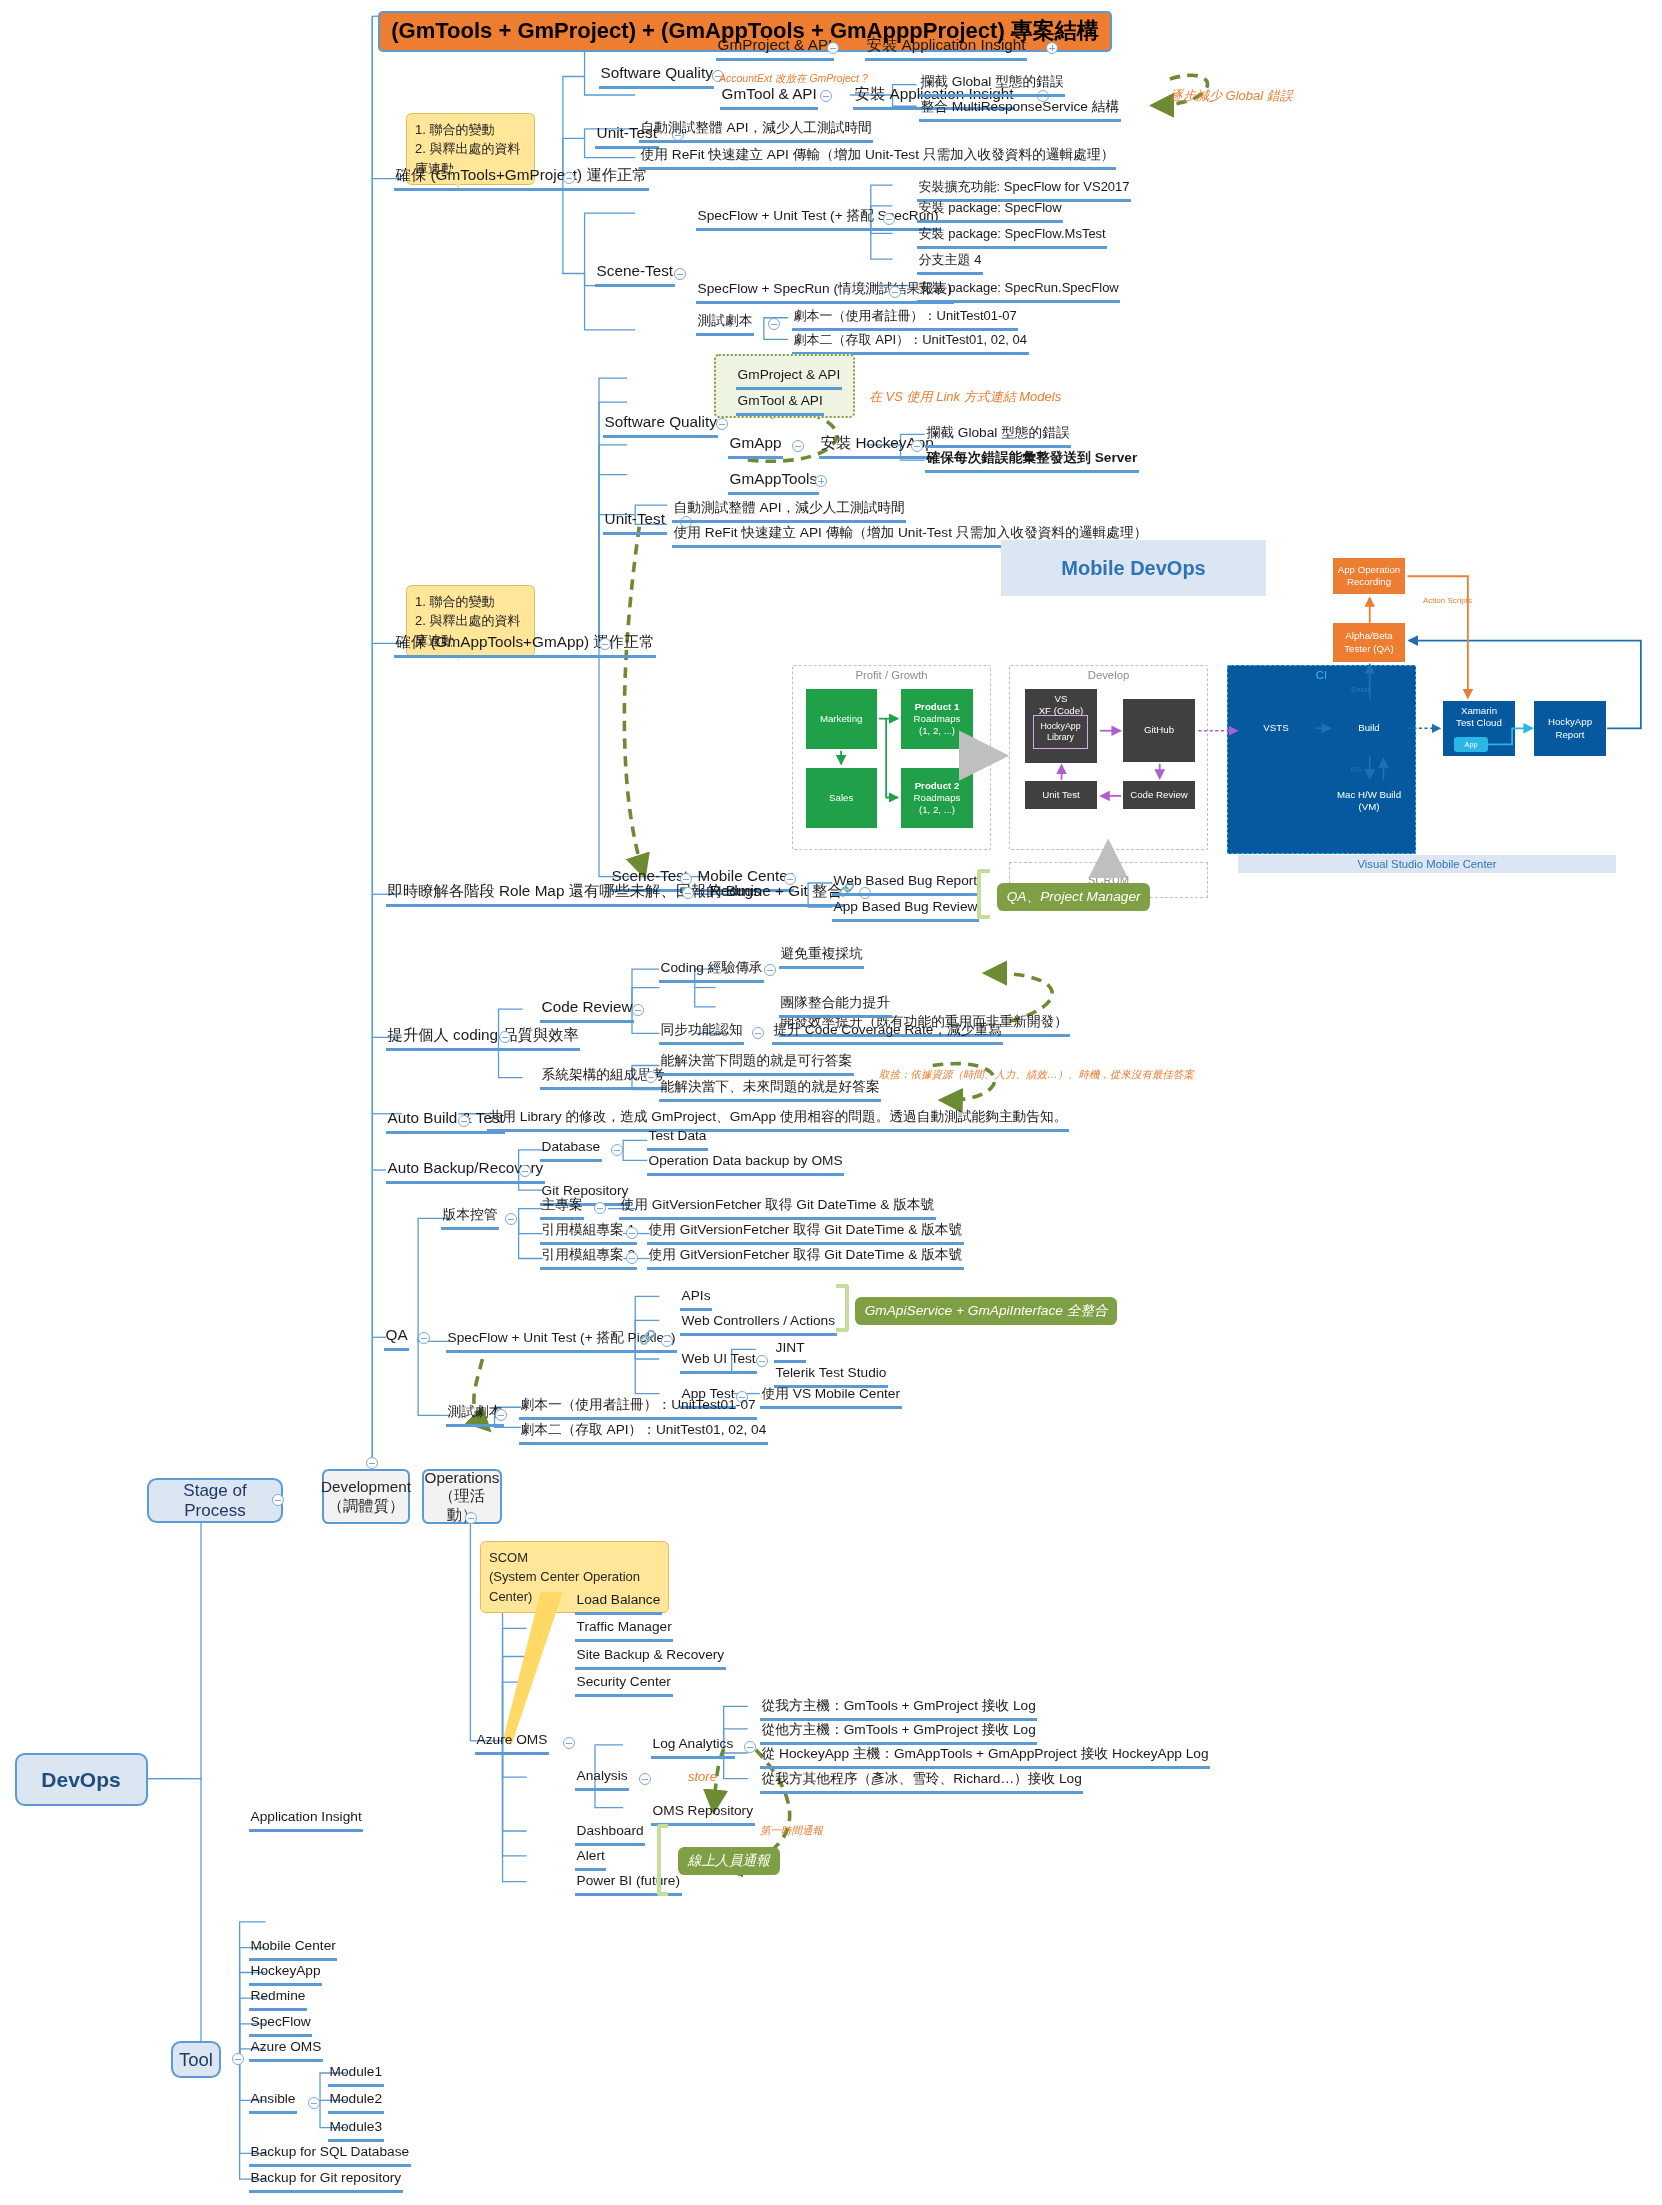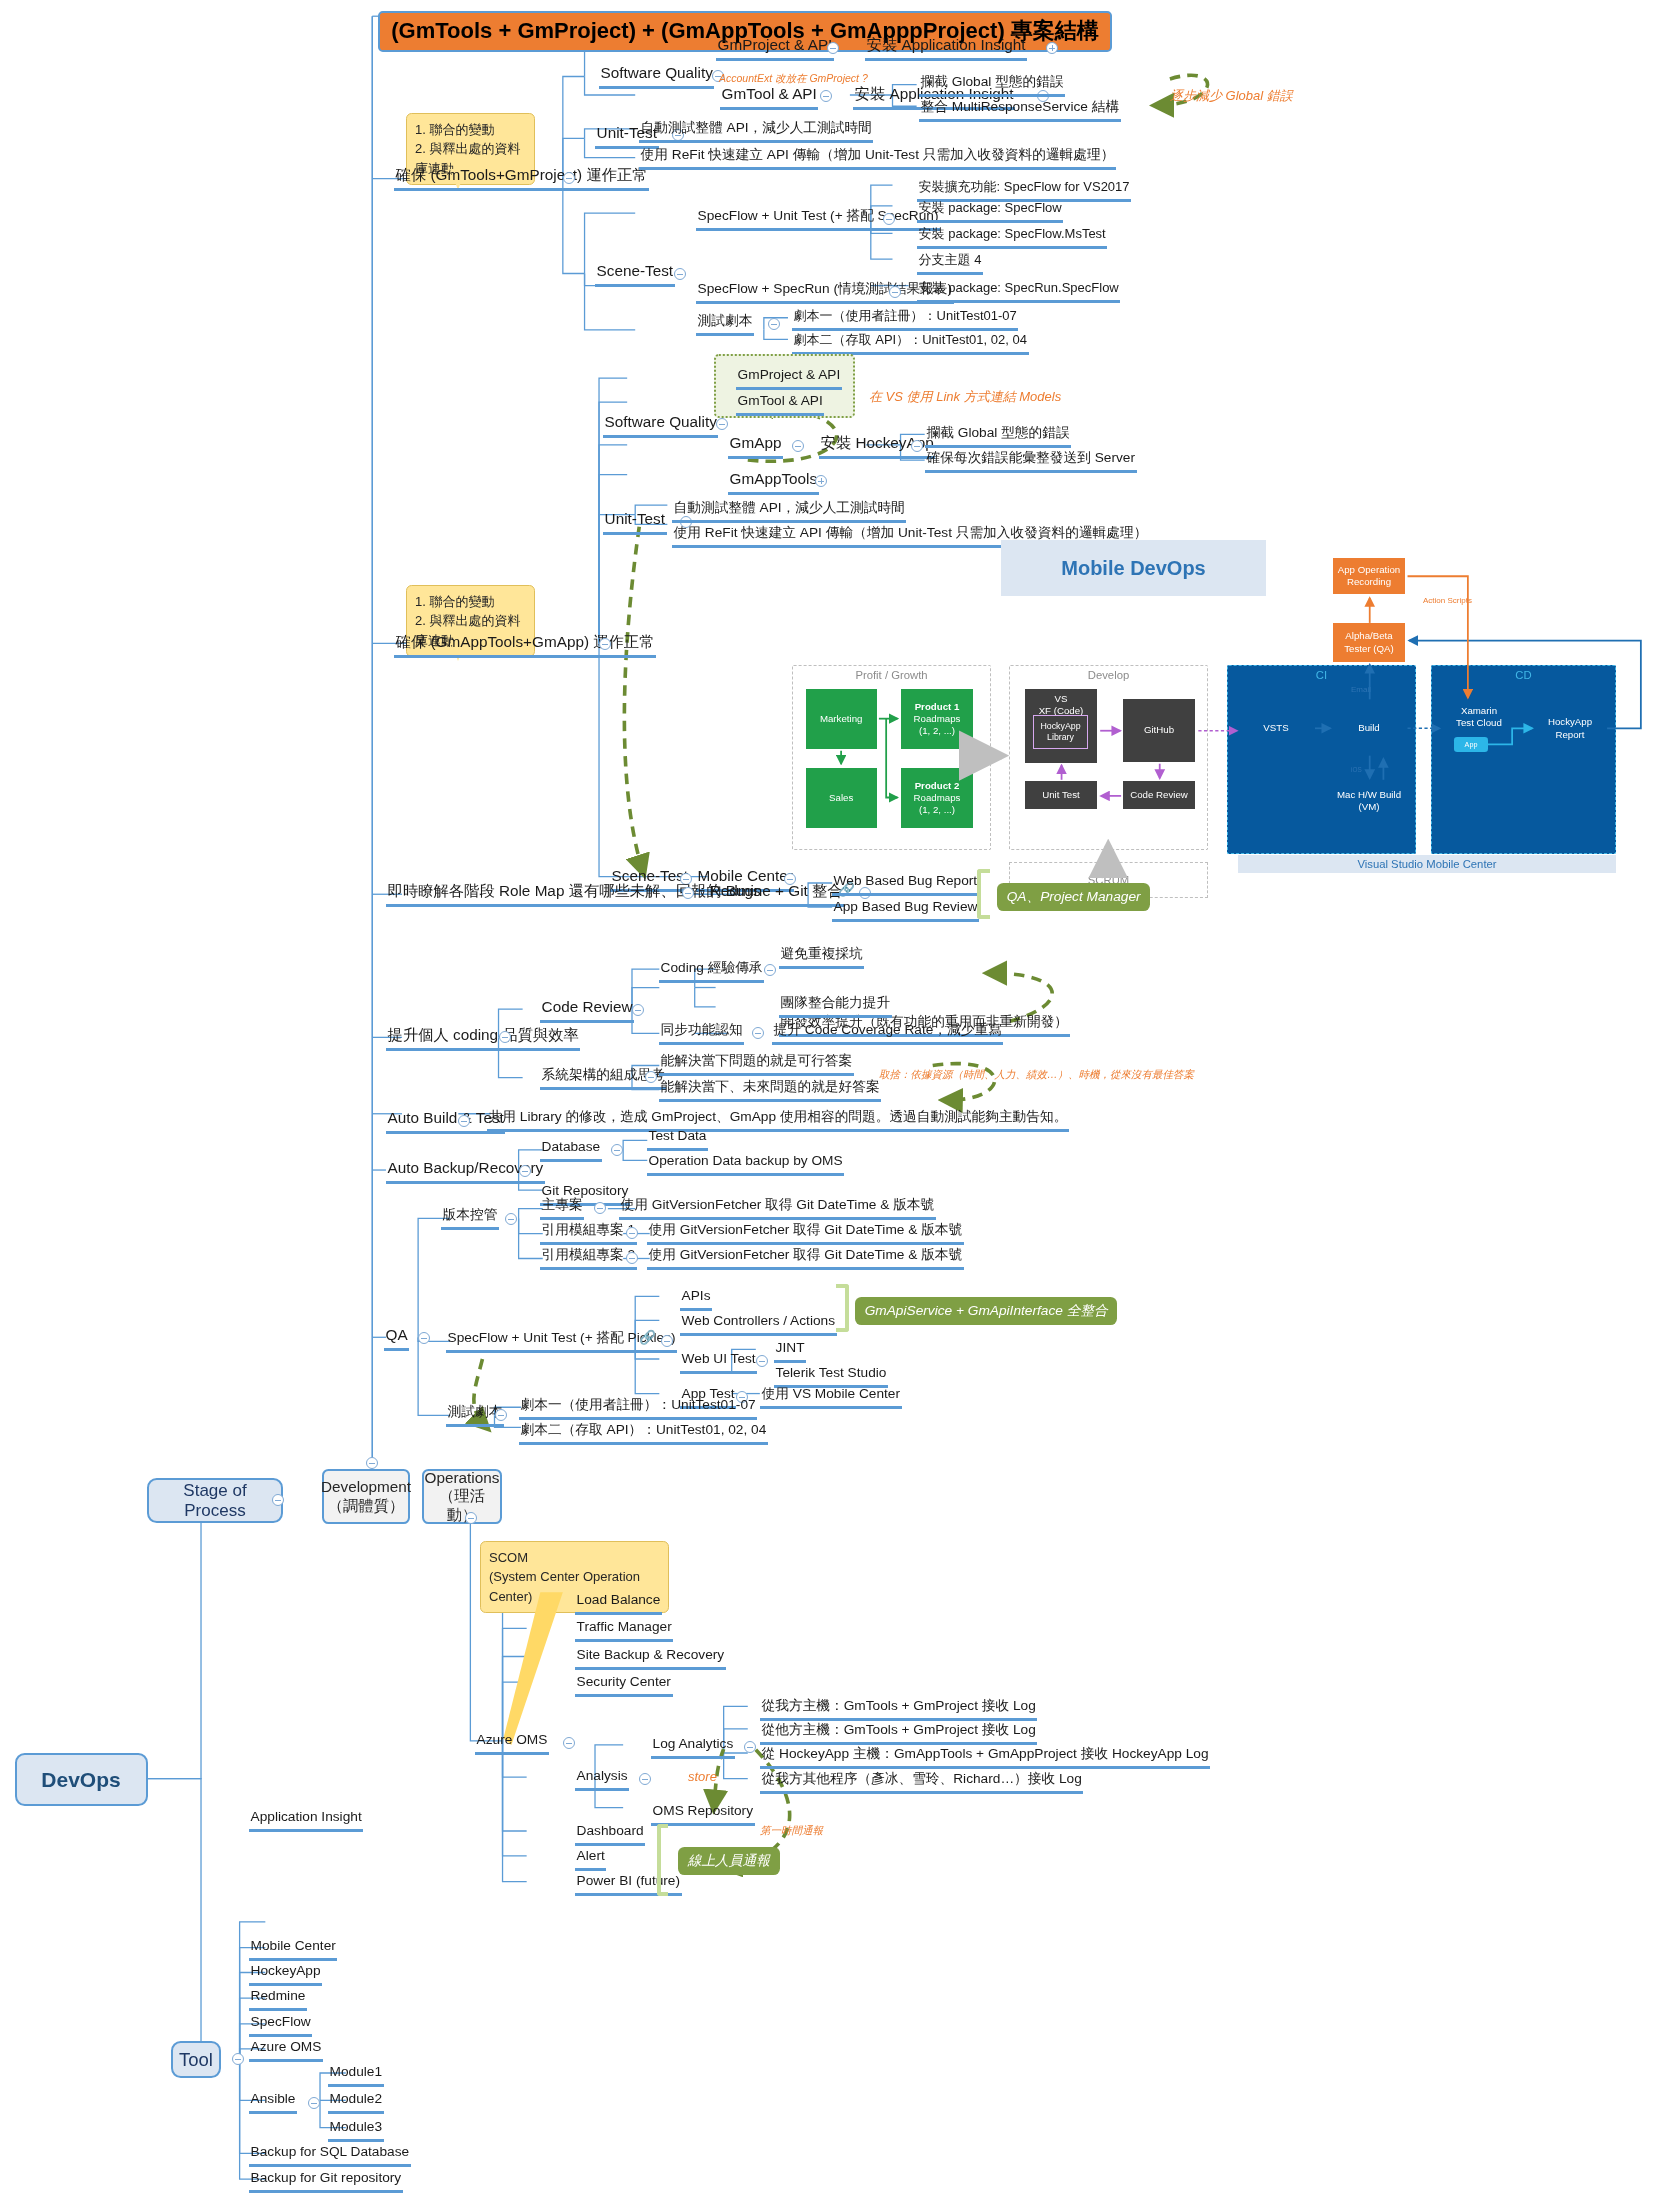--- a/index.html
+++ b/index.html
@@ -397,21 +397,21 @@
   <div class="dotbox" style="left:714px; top:354px; width:141px; height:64px;"></div>
   <div class="topic sm" style="left:736px; top:366px;">GmProject &amp; API</div>
   <div class="topic sm" style="left:736px; top:392px;">GmTool &amp; API</div>
   <div class="ann" style="left:869px; top:388px;">在 VS 使用 Link 方式連結 Models</div>
 
   <div class="topic" style="left:728px; top:433px;">GmApp</div>
   <div class="marker" style="left:792px; top:440px;"></div>
   <div class="topic" style="left:819px; top:433px;">安裝 HockeyApp</div>
   <div class="marker" style="left:911px; top:440px;"></div>
   <div class="topic sm" style="left:925px; top:424px;">攔截 Global 型態的錯誤</div>
-  <div class="topic sm" style="left:925px; top:449px;">確保每次錯誤能彙整發送到 Server</div>
+  <div class="topic sm" style="left:925px; top:449px;font-weight:bold;">確保每次錯誤能彙整發送到 Server</div>
 
   <div class="topic" style="left:728px; top:469px;">GmAppTools</div>
   <div class="marker plus" style="left:815px; top:475px;"></div>
 
   <div class="topic" style="left:603px; top:509px;">Unit-Test</div>
   <div class="marker" style="left:680px; top:516px;"></div>
   <div class="topic sm" style="left:672px; top:499px;">自動測試整體 API，減少人工測試時間</div>
   <div class="topic sm" style="left:672px; top:524px;">使用 ReFit 快速建立 API 傳輸（增加 Unit-Test 只需加入收發資料的邏輯處理）</div>
 
   <div class="topic" style="left:610px; top:866px;">Scene-Test</div>
@@ -457,23 +457,20 @@
     <div class="grp blue" style="left:439px; top:125px; width:189px; height:189px;">
       <div class="grp-label">CI</div>
     </div>
     <div class="nb blue" style="left:452px; top:161px; width:72px; height:55px;">VSTS</div>
     <div class="nb blue" style="left:545px; top:161px; width:72px; height:55px;">Build</div>
     <div class="nb blue" style="left:545px; top:241px; width:72px; height:40px; white-space:pre-line;">Mac H/W Build
 (VM)</div>
     <div class="lbl" style="left:563px; top:145px;">Email</div>
     <div class="lbl" style="left:563px; top:226px; font-size:6.4px;">iOS</div>
 
-    <div class="grp blue" style="left:643px; top:125px; width:185px; height:189px;">
-      <div class="grp-label">CD</div>
-    </div>
     <div class="nb blue" style="left:655px; top:161px; width:72px; height:55px; align-items:flex-start; padding-top:4px; white-space:pre-line;">Xamarin
 Test Cloud</div>
     <div class="nb cyan" style="left:666px; top:197px; width:34px; height:14.5px; font-size:7.2px;">App</div>
     <div class="nb blue" style="left:746px; top:161px; width:72px; height:55px; white-space:pre-line;">HockyApp
 Report</div>
 
     <div class="nb orange" style="left:545px; top:83px; width:72px; height:39px; white-space:pre-line;">Alpha/Beta
 Tester (QA)</div>
     <div class="nb orange" style="left:545px; top:17.7px; width:72px; height:36px; white-space:pre-line;">App Operation
 Recording</div>

